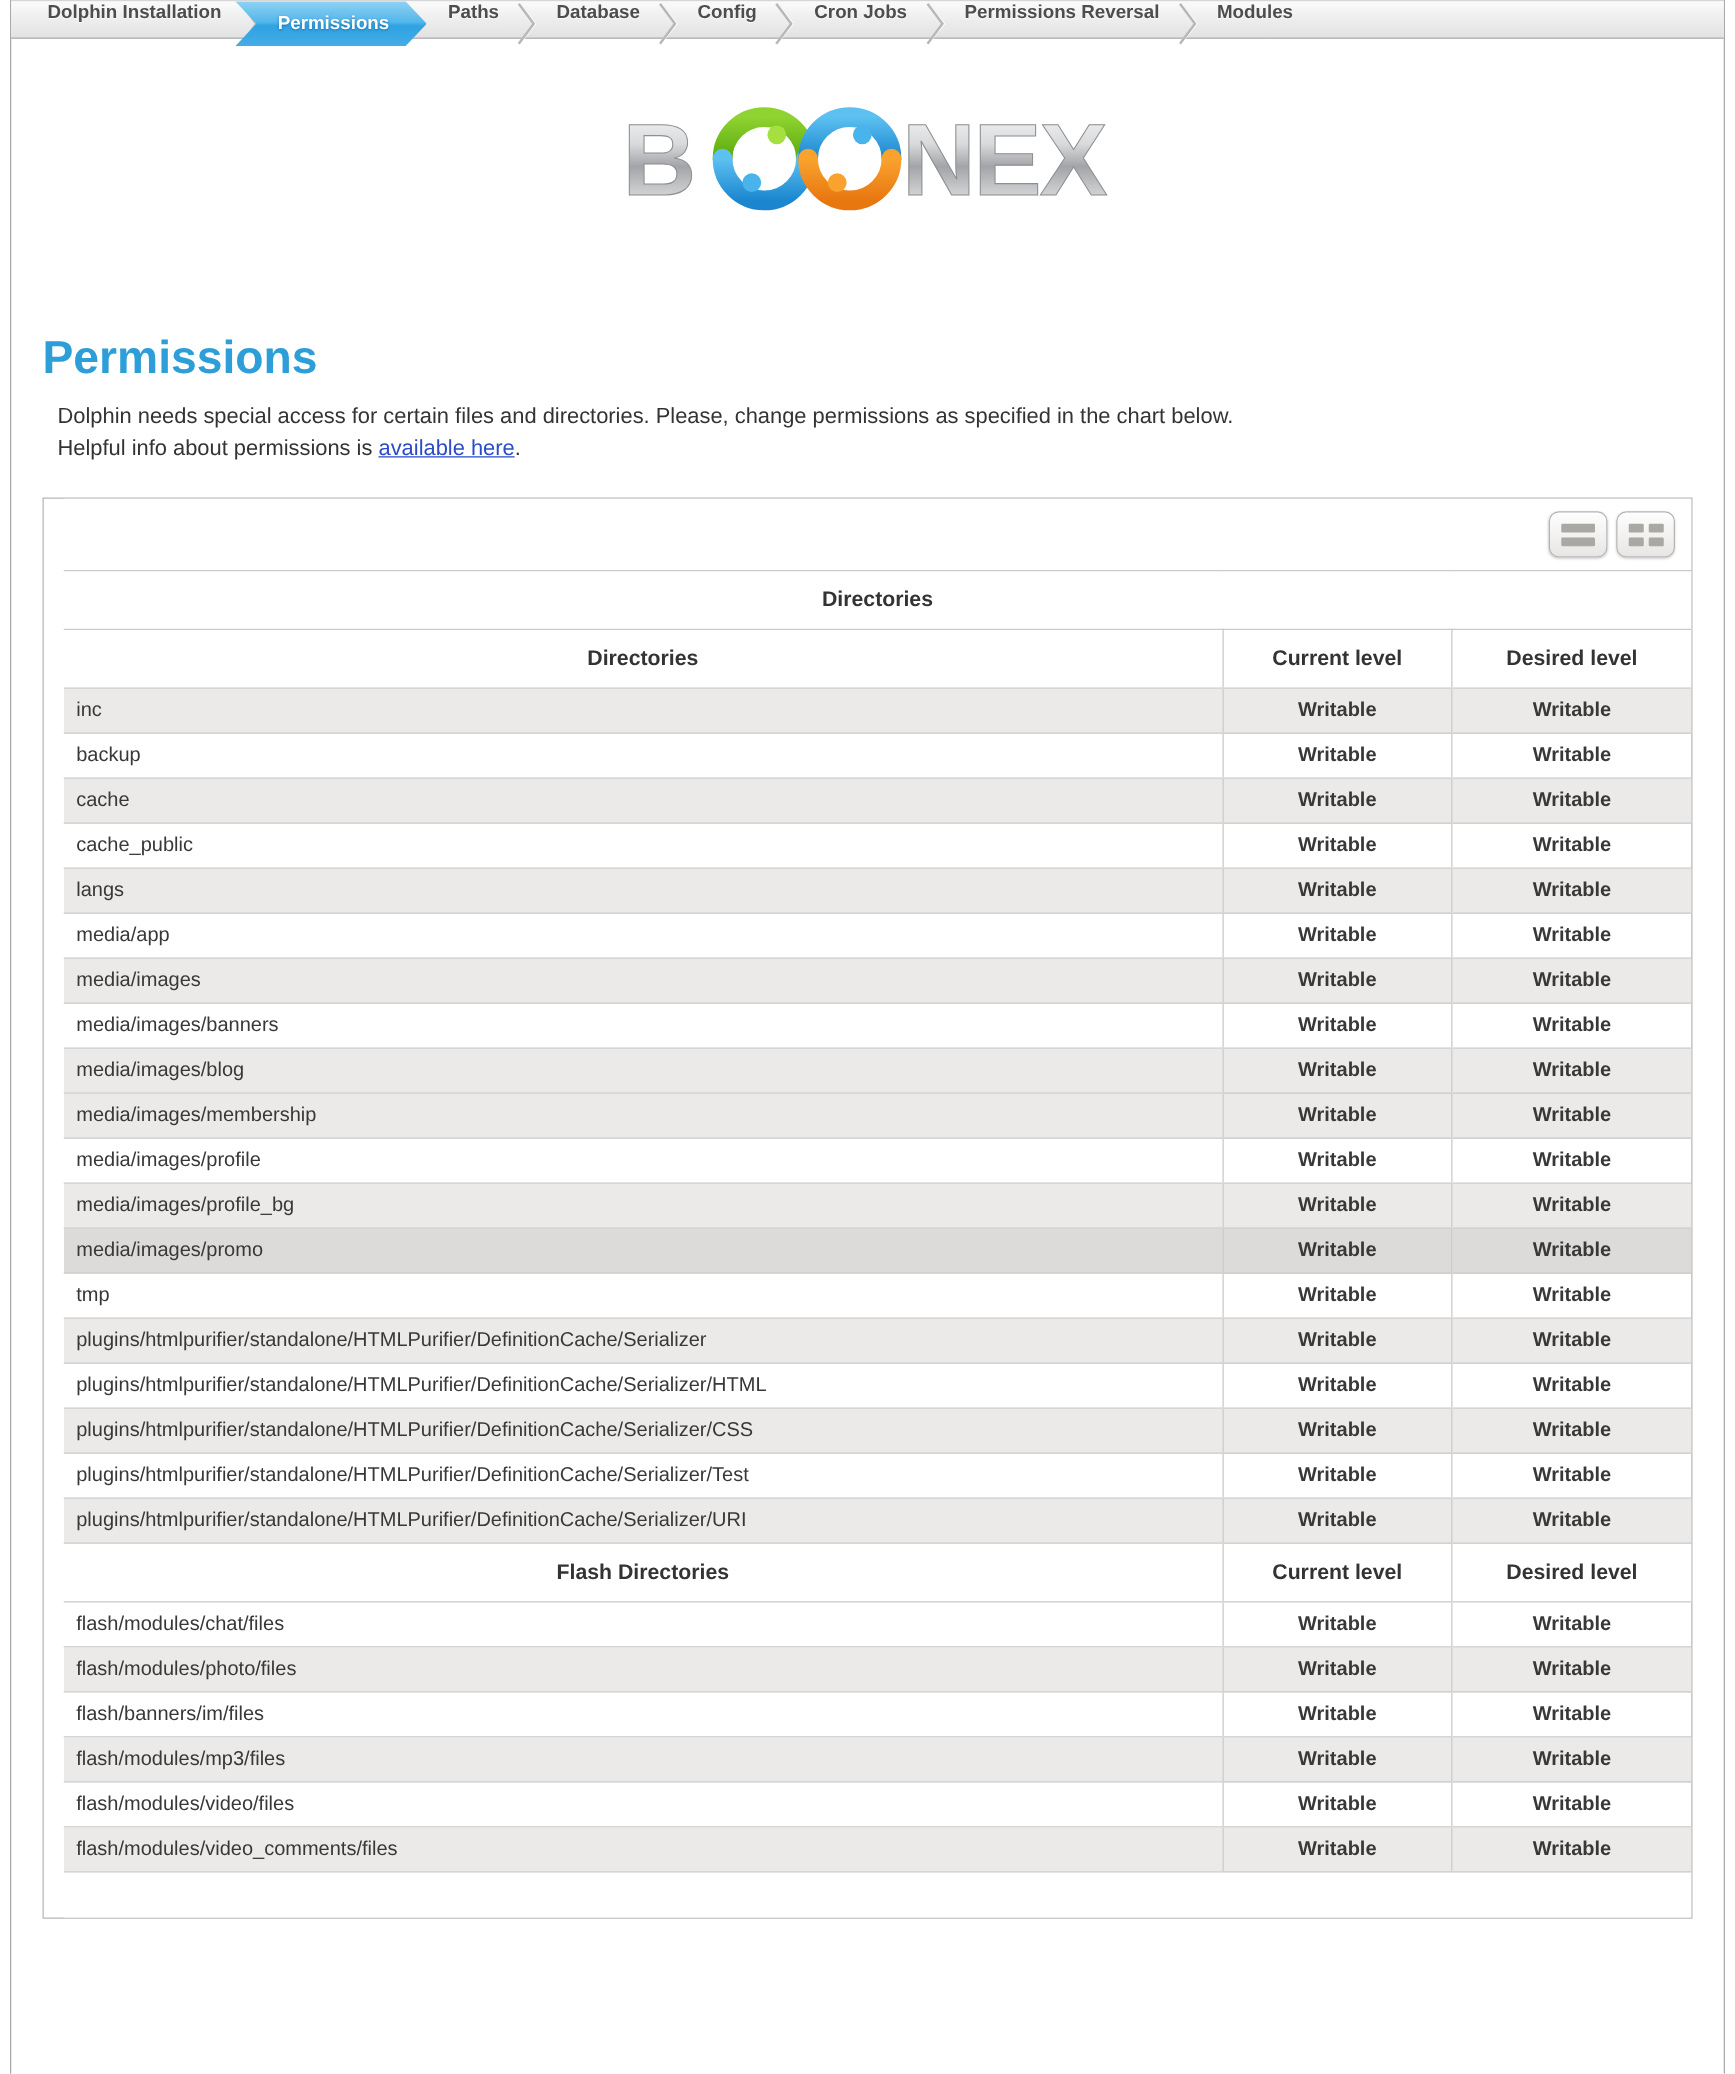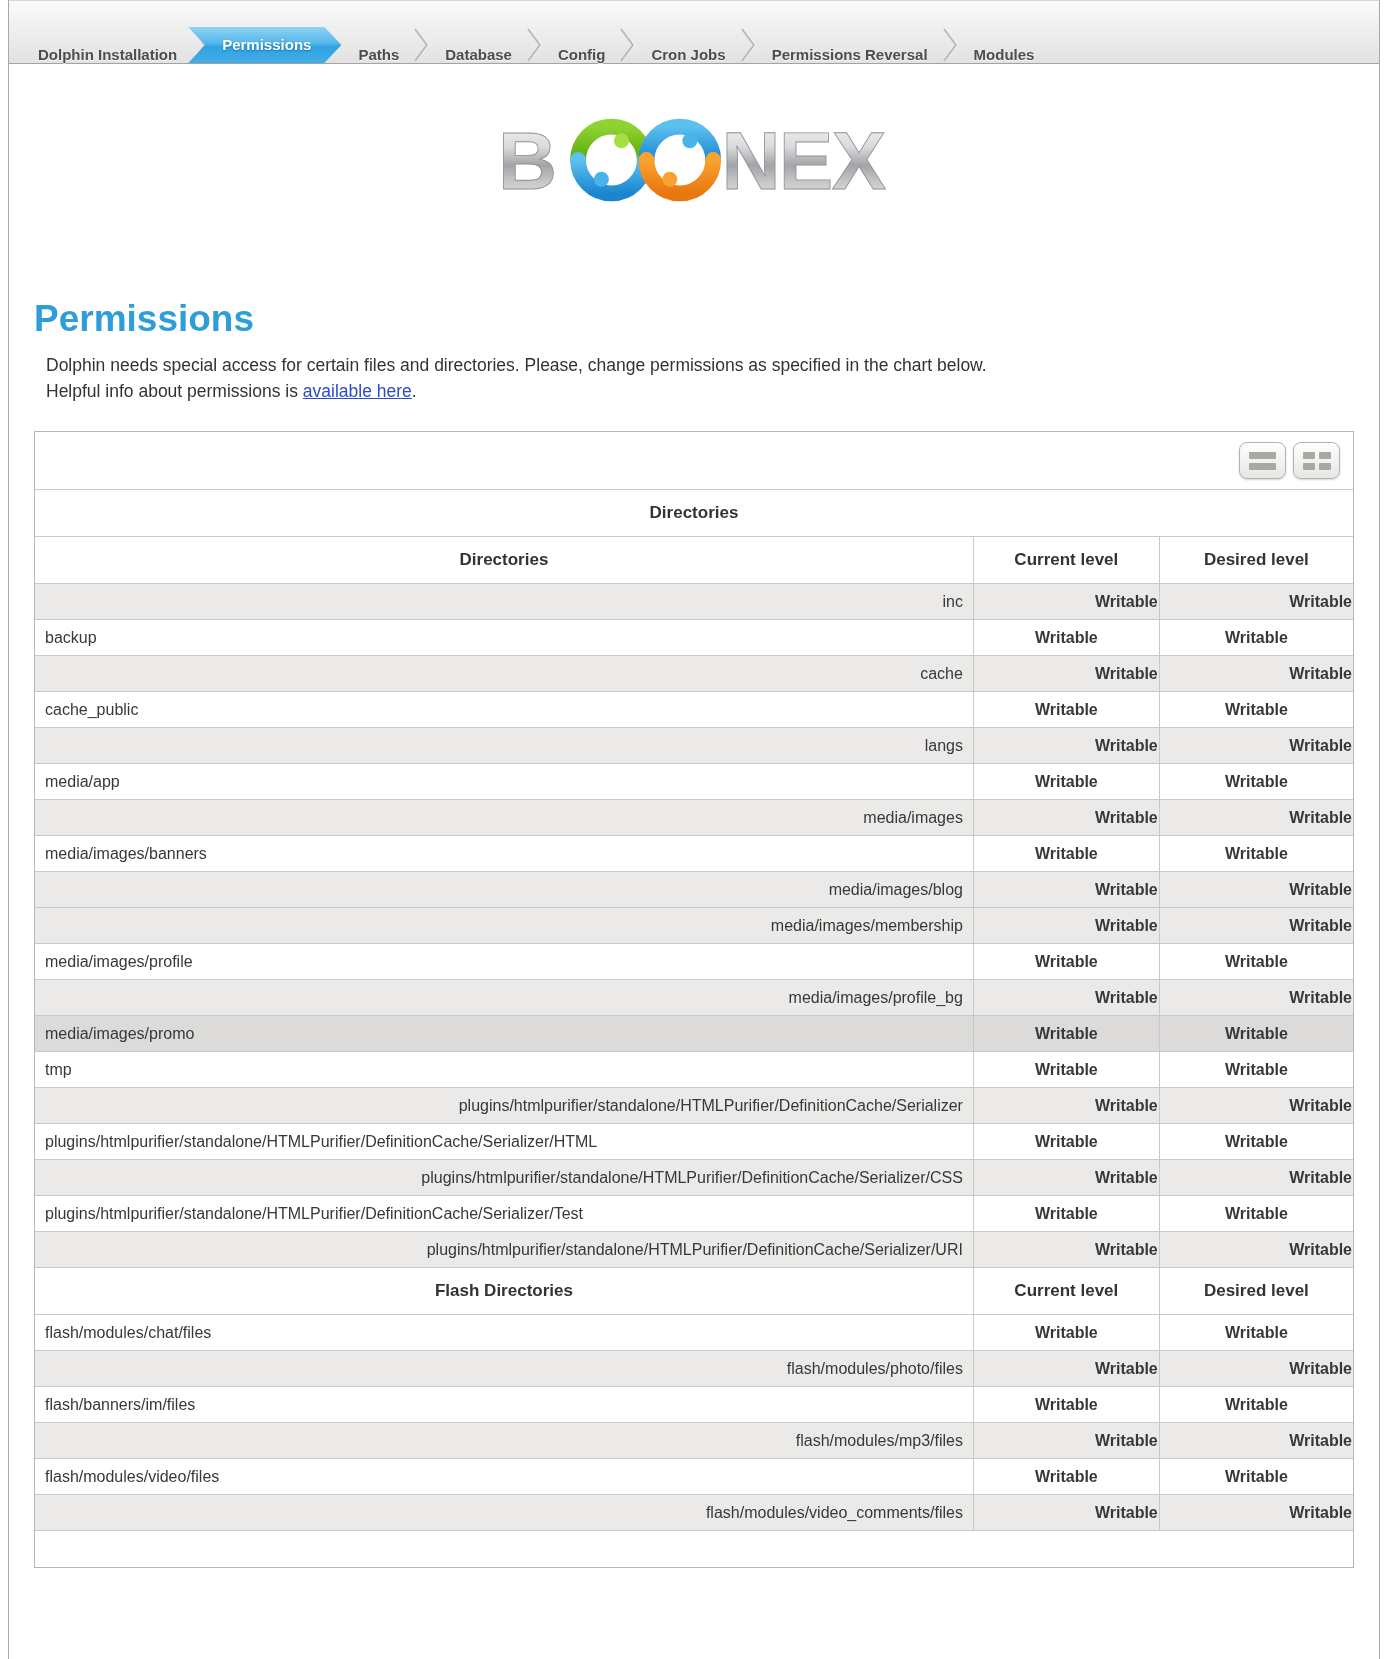--- a/index.html
+++ b/index.html
@@ -12,21 +12,21 @@
     width:1388px;height:1659px;overflow:hidden;background:#fff;
     font-family:"Liberation Sans","DejaVu Sans",sans-serif;color:#333;
   }
   .frame{
     margin-left:8px;width:1372px;min-height:1659px;
     border-left:1px solid #a9a9a9;border-right:1px solid #a9a9a9;
     background:#fff;
   }
   
   .tabbar{
-    height:64px;display:flex;align-items:flex-end;
+    height:31px;display:flex;align-items:flex-start;
     background:linear-gradient(180deg,#fbfbfb 0%,#f0f0f0 40%,#e2e2e2 100%);
     border-top:1px solid #d6d6d6;border-bottom:1px solid #a3a3a3;
     padding-left:14px;white-space:nowrap;
   }
   .tab{
     font-size:15px;font-weight:bold;color:#4d4d4d;padding:0 15px;
     text-shadow:0 1px 0 rgba(255,255,255,.8);cursor:pointer;
   }
   .sep{flex:0 0 auto;margin:0 -2px;}
   .tab.active{
@@ -40,21 +40,21 @@
   .logo-wrap{display:flex;justify-content:center;margin-top:54px;}
   
   .content{padding:0 25px;}
   h1.page-title{
     color:var(--heading);font-size:37px;margin:96px 0 10px 0;letter-spacing:0;
   }
   p.intro{font-size:17.5px;line-height:26px;margin:12px;color:#333;}
   p.intro a{color:var(--link);text-decoration:underline;cursor:pointer;}
   
   .panel{
-    margin-top:27px;border:1px solid #b7b7b7;background:#fff;
+    margin-top:27px;border:1px solid #b7b7b7;background:#fff;padding-left:16px;
   }
   .toolbar{
     height:57px;display:flex;justify-content:flex-end;align-items:center;
     gap:7px;padding:0 13px;background:#fff;
   }
   .view-btn{
     width:47px;height:37px;border:1px solid #b3b3b3;border-radius:8px;
     background:linear-gradient(180deg,#fefefe 0%,#f2f1f0 55%,#e7e6e4 100%);
     box-shadow:0 1px 2px rgba(0,0,0,.18);cursor:pointer;
     display:flex;align-items:center;justify-content:center;padding:0;
@@ -72,21 +72,21 @@
   td.des{color:var(--desired);}
   tr.title-row td{
     text-align:center;font-weight:bold;font-size:17px;color:#333;
     padding:13px 0;background:#fff;
   }
   tr.head-row td{
     text-align:center;font-weight:bold;font-size:17px;color:#333;
     padding:13px 0;background:#fff;
   }
   tr.head-row td.lvl{font-weight:bold;color:#333;}
-  tr.stripe td{background:var(--stripe);text-align:right;}
+  tr.stripe td{background:var(--stripe);}
   tr.hl td{background:var(--hl);}
   tr.data-row td{height:36px;}
   tr.tail-row td{height:36px;border-bottom:none;background:#fff;}
 </style>
 </head>
 <body>
 
 <div class="frame">
 
   <div class="tabbar">

